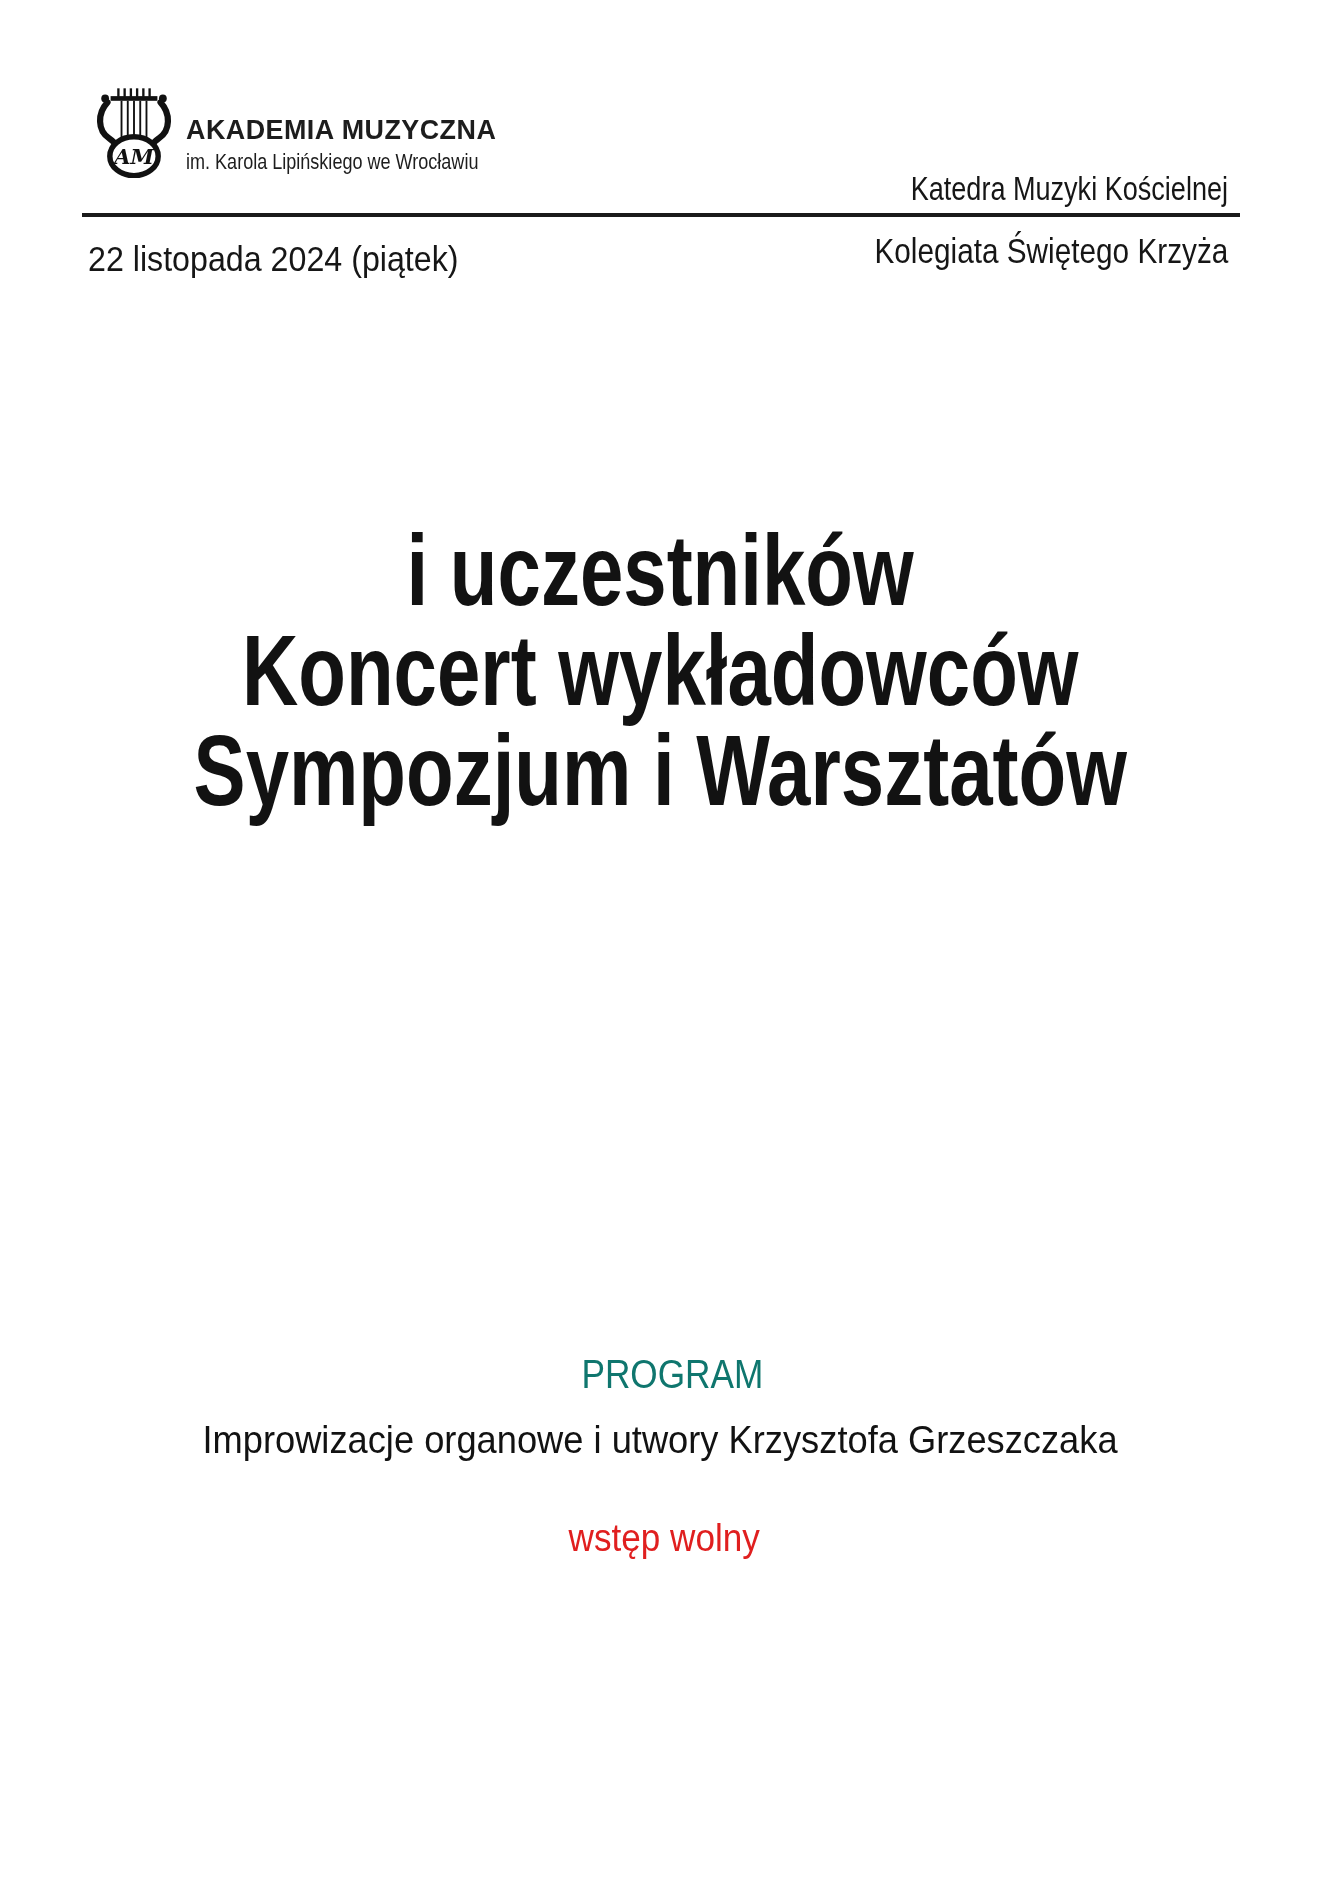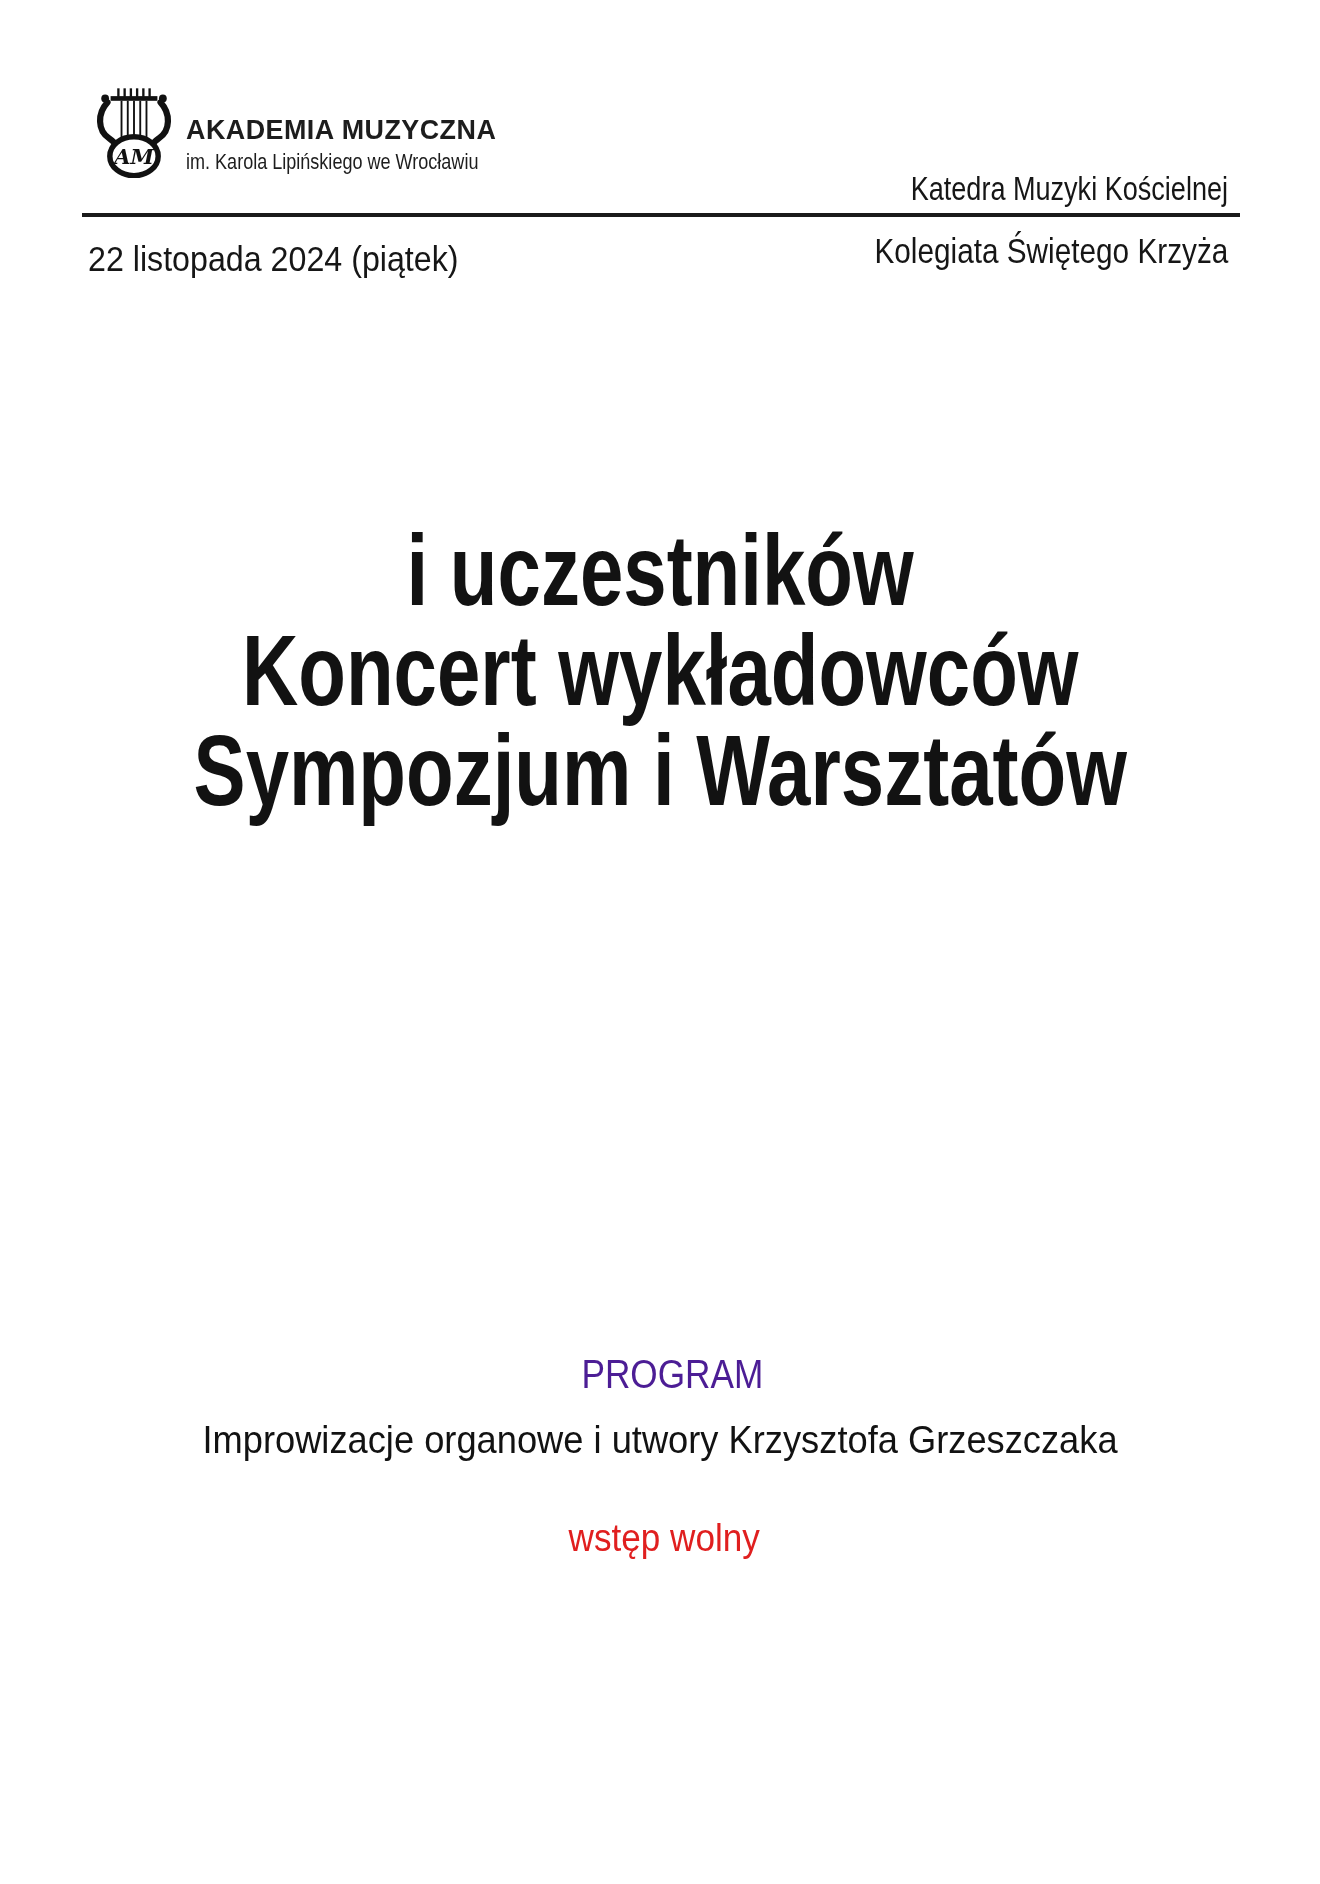--- a/index.html
+++ b/index.html
@@ -75,21 +75,21 @@
     display: inline-block;
     transform: scaleX(0.78);
     transform-origin: center center;
   }
 
   
   .program-heading {
     left: 0; right: 0; top: 1352px;
     text-align: center;
     font-size: 40px;
-    color: #4c1d95;
+    color: #0f766e;
     white-space: nowrap;
     padding-left: 24px;
   }
   .program-heading span { display: inline-block; transform: scaleX(0.88); transform-origin: center center; }
 
   .program-desc {
     left: 0; right: 0; top: 1418px;
     text-align: center;
     font-size: 39px;
     font-weight: normal;

